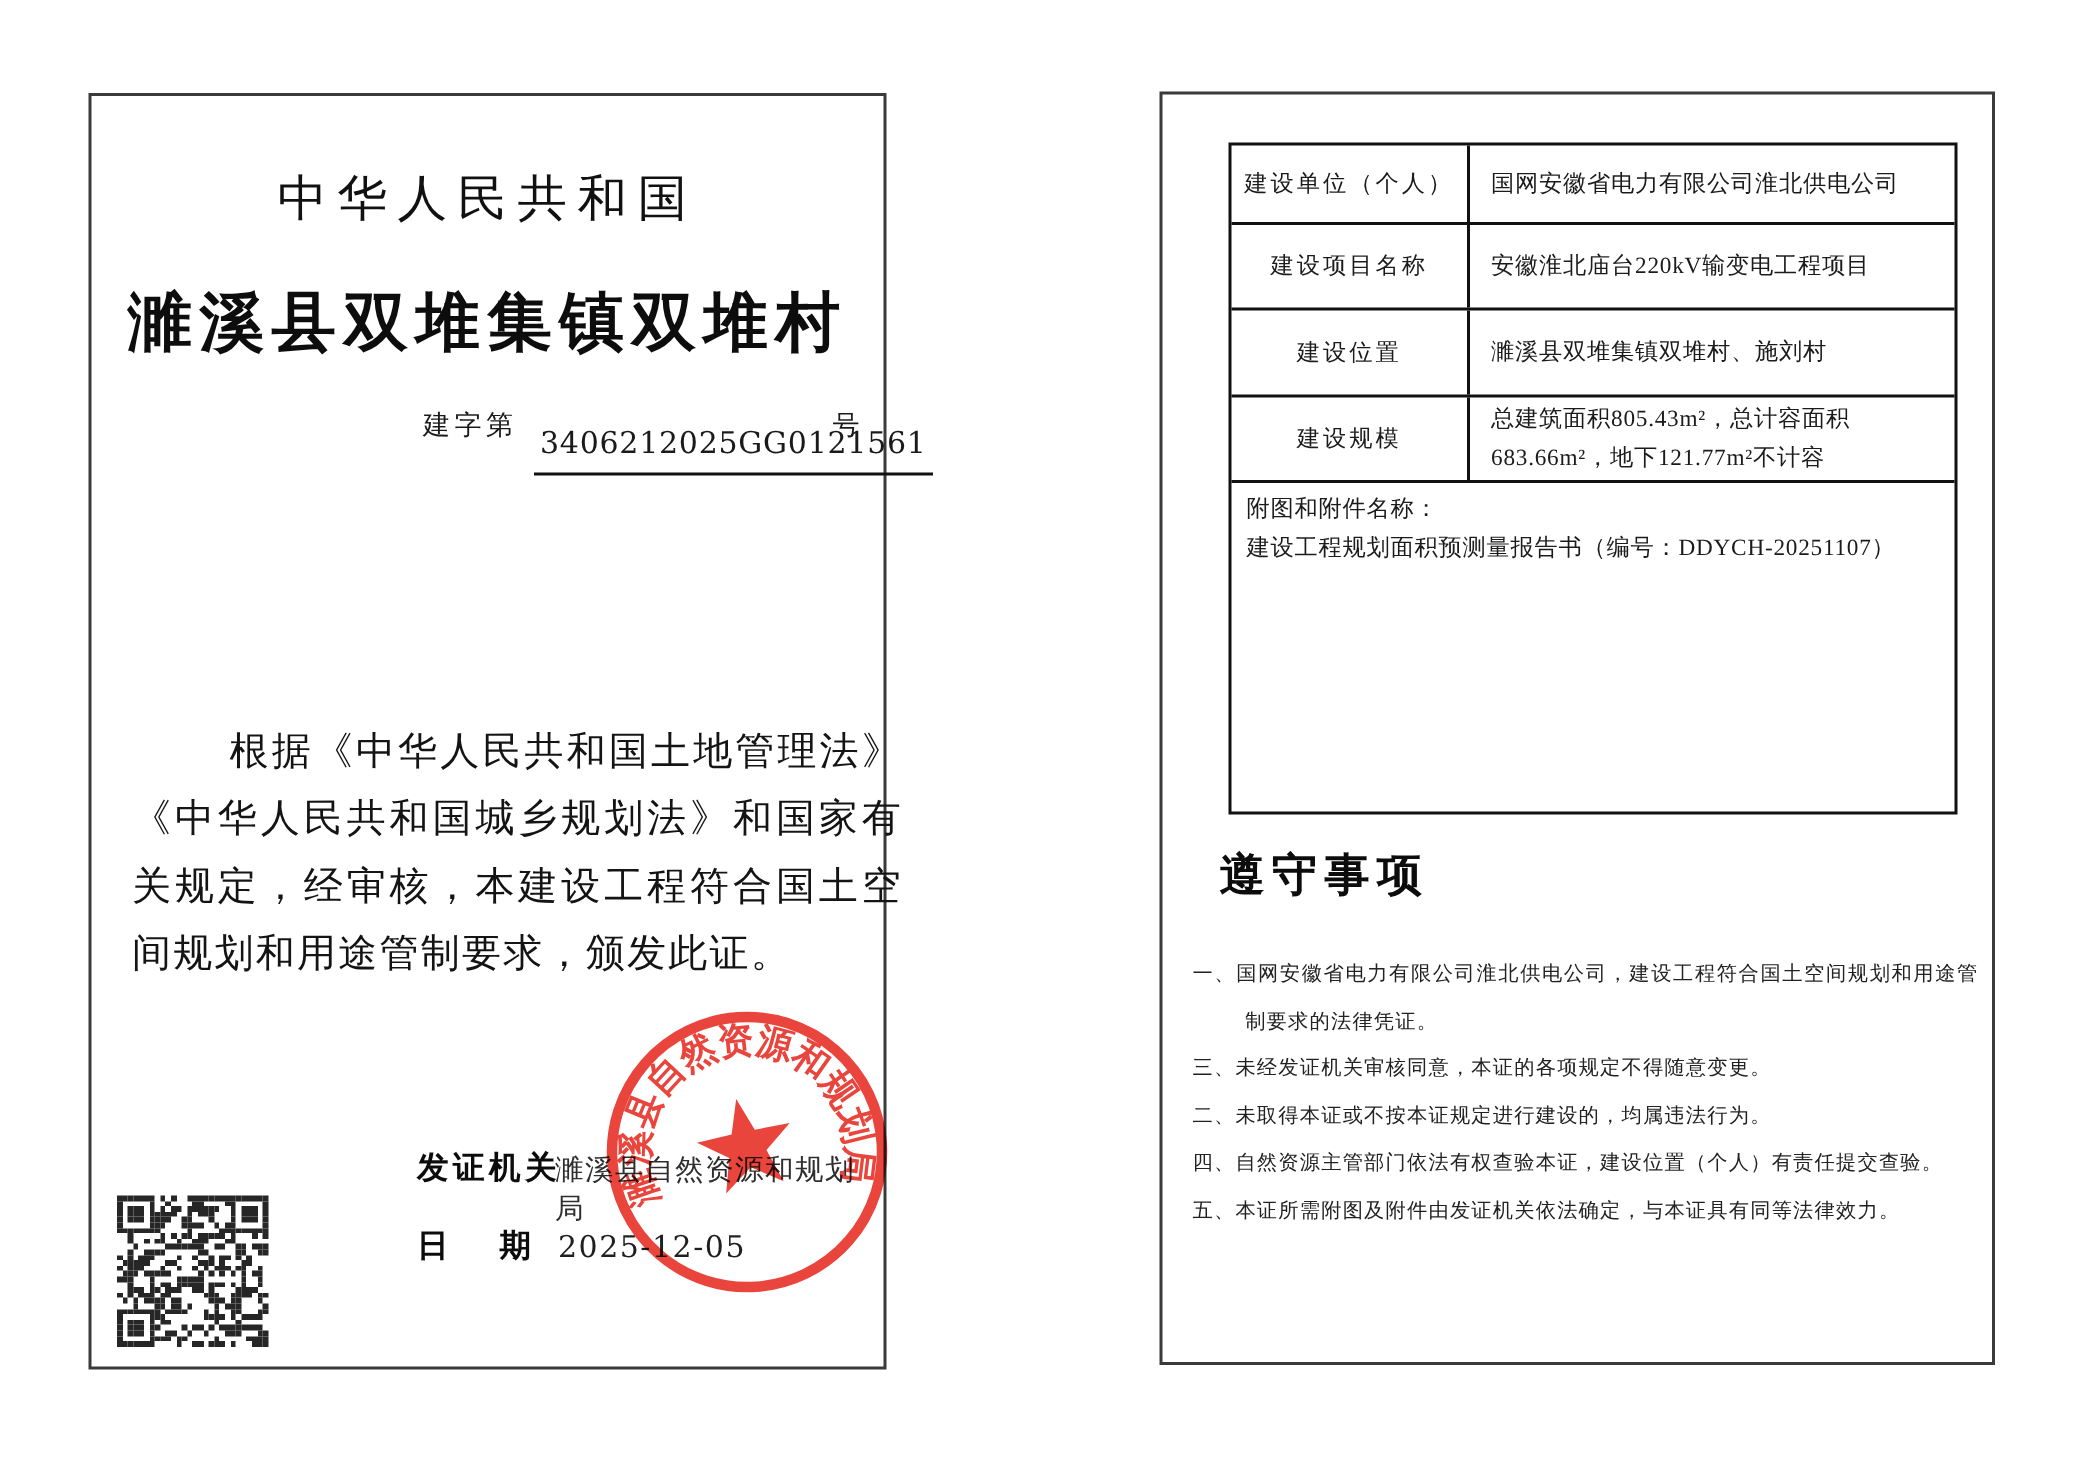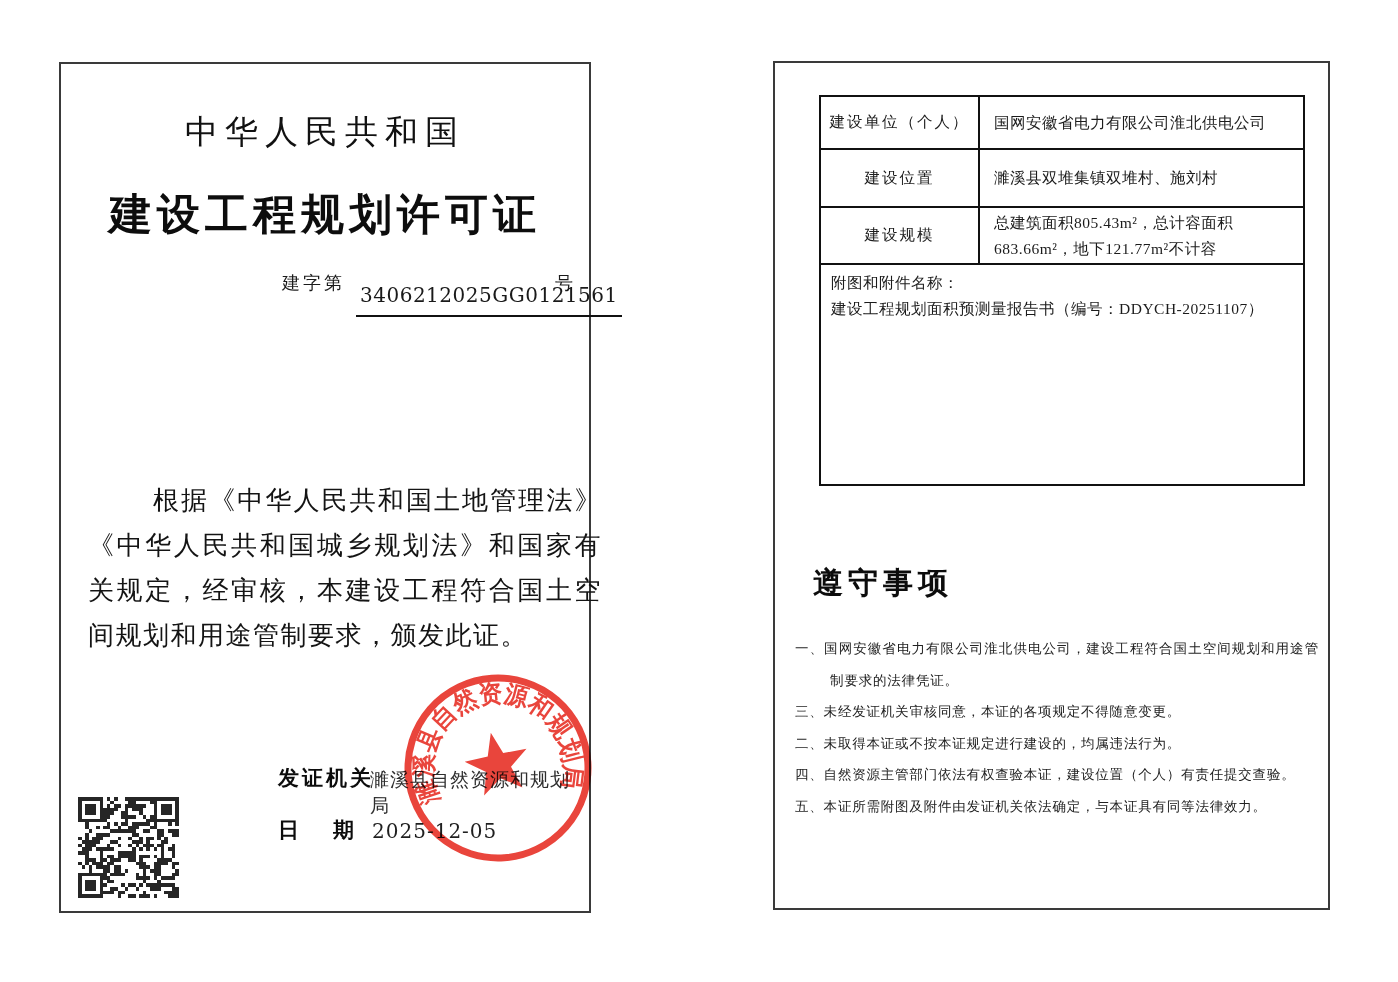--- a/index.html
+++ b/index.html
@@ -76,21 +76,21 @@
   }
 </style>
 </head>
 <body>
 
 <div class="sheet">
 
   <div class="page page-left">
 
     <div class="country">中华人民共和国</div>
-    <div class="doc-title">建设工程规划许可证</div>
+    <div class="doc-title">濉溪县双堆集镇双堆村</div>
 
     <div class="permit-line">
       <span class="permit-prefix">建字第</span>
       <span class="permit-no">3406212025GG0121561</span>
       <span class="permit-suffix">号</span>
     </div>
 
     <div class="body-text">根据《中华人民共和国土地管理法》《中华人民共和国城乡规划法》和国家有关规定，经审核，本建设工程符合国土空间规划和用途管制要求，颁发此证。</div>
 
     <div class="issuer-row">
@@ -520,20 +520,24 @@
     </svg>
   </div>
 
   <div class="page page-right">
 
     <div class="permit-table">
       <div class="t-row" style="height:53px">
         <div class="t-label">建设单位（个人）</div>
         <div class="t-value">国网安徽省电力有限公司淮北供电公司</div>
       </div>
+      <div class="t-row" style="height:57px">
+        <div class="t-label">建设项目名称</div>
+        <div class="t-value">安徽淮北庙台220kV输变电工程项目</div>
+      </div>
       <div class="t-row" style="height:58px">
         <div class="t-label">建设位置</div>
         <div class="t-value">濉溪县双堆集镇双堆村、施刘村</div>
       </div>
       <div class="t-row" style="height:57px">
         <div class="t-label">建设规模</div>
         <div class="t-value">总建筑面积805.43m²，总计容面积683.66m²，地下121.77m²不计容</div>
       </div>
       <div class="t-attach">
         <div>附图和附件名称：</div>

